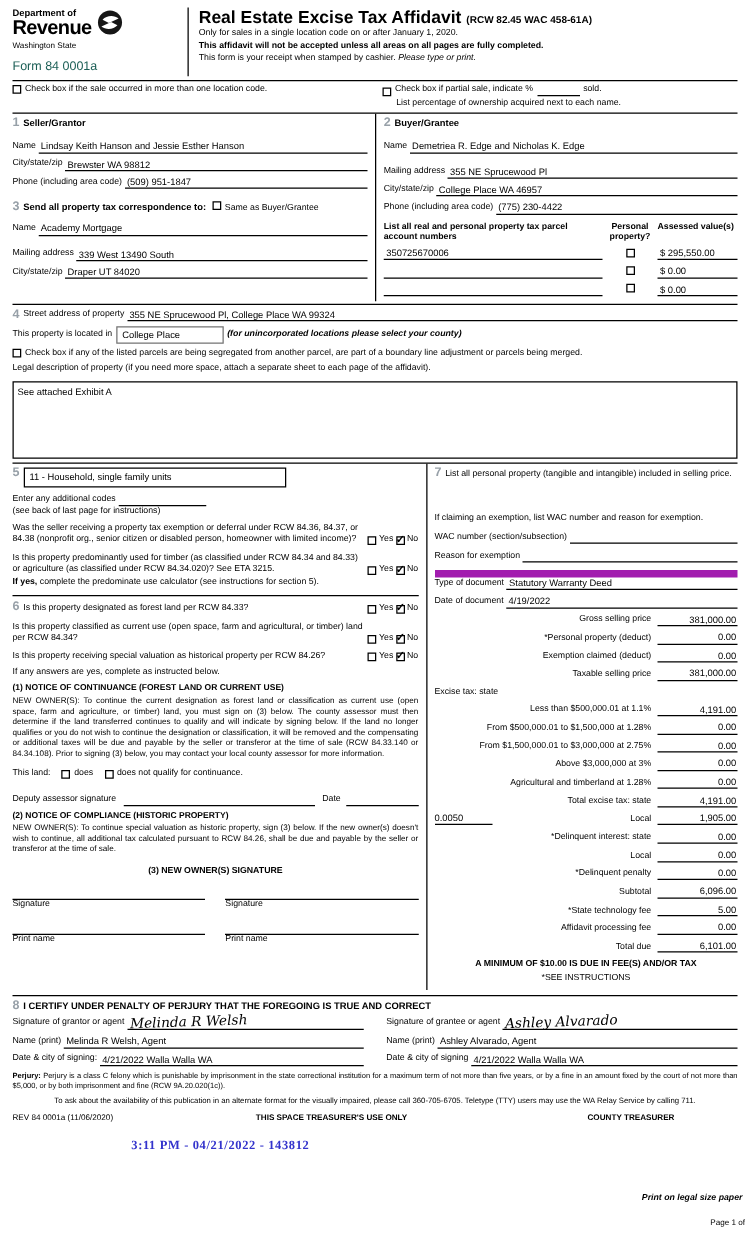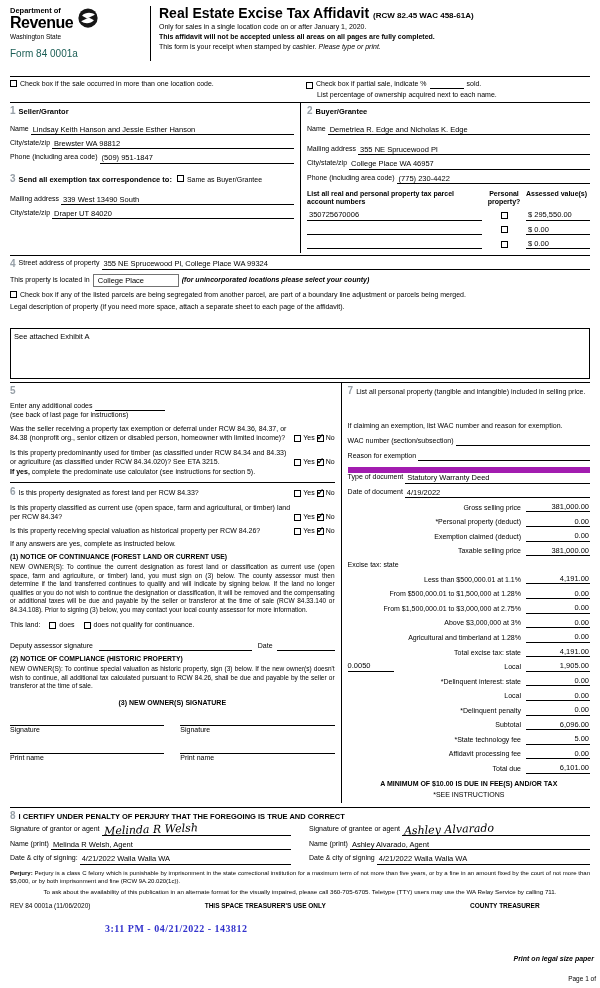--- a/index.html
+++ b/index.html
@@ -4,28 +4,28 @@
 <style>
   *{margin:0;padding:0;box-sizing:border-box}
   html,body{background:#fff}
   .page{width:600px;height:988px;background:#fff;color:#000;font-family:"Liberation Sans",sans-serif;font-size:7px;line-height:1.25;padding:6px 10px 0 10px;position:relative;overflow:hidden}
   .b{font-weight:bold}
   .i{font-style:italic}
   .bi{font-weight:bold;font-style:italic}
   .snum{color:#97a0a8;font-weight:bold;font-size:10px;line-height:1;margin-right:3px;flex:none}
   .cb{display:inline-block;width:7px;height:7px;border:1px solid #000;background:#fff;vertical-align:-1px;position:relative;flex:none}
   .cb.checked::after{content:"\2713";position:absolute;left:-1px;top:-4px;font-size:9px;font-weight:bold}
-  .fld{display:flex;align-items:flex-start}
+  .fld{display:flex;align-items:center}
   .lbl{flex:none;padding-right:2px}
   .fill{flex:1;border-bottom:1px solid #000;padding:0 2px;font-size:7.5px;min-height:9px}
   .fill.short{flex:none;width:70px}
   .mt4{margin-top:4px}.mt6{margin-top:6px}.mt8{margin-top:8px}.mt10{margin-top:10px}.mt12{margin-top:12px}
 
   
-  .hdr{display:flex;border-bottom:1.5px solid #000;padding-bottom:15px}
+  .hdr{display:flex;border-bottom:1.5px solid #000;padding-bottom:3px}
   .hdr-l{width:140px;padding-right:6px;flex:none}
   .logo-row{display:flex;gap:4px;align-items:flex-start}
   .dept{font-size:7.5px}
   .revword{font-size:16px;font-weight:bold;letter-spacing:-0.5px;line-height:1.05}
   .logo{flex:none;margin-top:1px}
   .wa{font-size:6.5px;margin-top:1px}
   .formnum{font-size:10px;font-weight:normal;color:#1b5e55;margin-top:7px}
   .hdr-r{flex:1;border-left:1.5px solid #000;padding-left:8px}
   .title-line{display:flex;align-items:baseline;gap:4px;flex-wrap:wrap}
   .ttl{font-size:14px;font-weight:bold;line-height:1.05}
@@ -55,21 +55,21 @@
   .pc2{width:44px;text-align:center;flex:none}
   .pc3{width:64px;flex:none}
   .pline{border-bottom:1px solid #000;min-height:9px;font-size:7.5px;padding:0 2px}
 
   
   .sec4{border-top:1px solid #000;margin-top:2px;padding-top:3px}
   .s4loc{display:flex;align-items:center;gap:3px;margin-top:4px}
   .locbox{display:inline-block;border:1px solid #737373;padding:1px 4px;min-width:86px;font-size:7.5px}
   .s4seg{display:flex;gap:3px;align-items:flex-start;margin-top:4px}
   .s4leg{margin-top:3px}
-  .legalbox{border:1px solid #000;height:51px;margin-top:16px;padding:3px;font-size:7.5px}
+  .legalbox{border:1px solid #000;height:62px;margin-top:6px;padding:3px;font-size:7.5px}
 
   
   .mainrow{display:flex;border-top:1px solid #000;margin-top:3px}
   .mleft{width:57%;padding:3px 6px 4px 0}
   .mright{width:43%;border-left:1px solid #000;padding:3px 0 4px 6px}
   .codebox-row{display:flex;align-items:flex-start}
   .codebox{border:1px solid #000;padding:2px 4px;font-size:7.5px;width:210px}
   .q{display:flex;margin-top:6px}
   .qt{flex:1;padding-right:4px}
   .yn{white-space:nowrap;align-self:flex-end;display:flex;gap:2px;align-items:center}
@@ -175,24 +175,28 @@
           <span class="lbl">City/state/zip</span>
           <span class="fill">Brewster WA 98812</span>
         </div>
       <div class="fld mt4">
           <span class="lbl">Phone (including area code)</span>
           <span class="fill">(509) 951-1847</span>
         </div>
 
       <div class="sech mt10">
         <span class="snum">3</span>
-        <span class="sectitle">Send all exemption tax correspondence to:</span>
+        <span class="sectitle">Send all property tax correspondence to:</span>
         <span class="cb" style="margin:0 3px 0 5px"></span>
         <span>Same as Buyer/Grantee</span>
       </div>
+      <div class="fld mt6">
+          <span class="lbl">Name</span>
+          <span class="fill">Academy Mortgage</span>
+        </div>
       <div class="fld mt10">
           <span class="lbl">Mailing address</span>
           <span class="fill">339 West 13490 South</span>
         </div>
       <div class="fld mt4">
           <span class="lbl">City/state/zip</span>
           <span class="fill">Draper UT 84020</span>
         </div>
     </div>
 
@@ -261,20 +265,21 @@
     <div class="s4leg">Legal description of property (if you need more space, attach a separate sheet to each page of the affidavit).</div>
     <div class="legalbox">See attached Exhibit A</div>
   </div>
 
   <div class="mainrow">
 
     <div class="mleft">
       <div>
         <div class="codebox-row">
           <span class="snum">5</span>
+          <div class="codebox">11 - Household, single family units</div>
         </div>
         <div class="fld mt6">
             <span class="lbl">Enter any additional codes</span>
             <span class="fill short"></span>
           </div>
         <div>(see back of last page for instructions)</div>
         <div class="q">
           <div class="qt">Was the seller receiving a property tax exemption or deferral under RCW 84.36, 84.37, or 84.38 (nonprofit org., senior citizen or disabled person, homeowner with limited income)?</div>
           <div class="yn">
             <span class="cb"></span>

